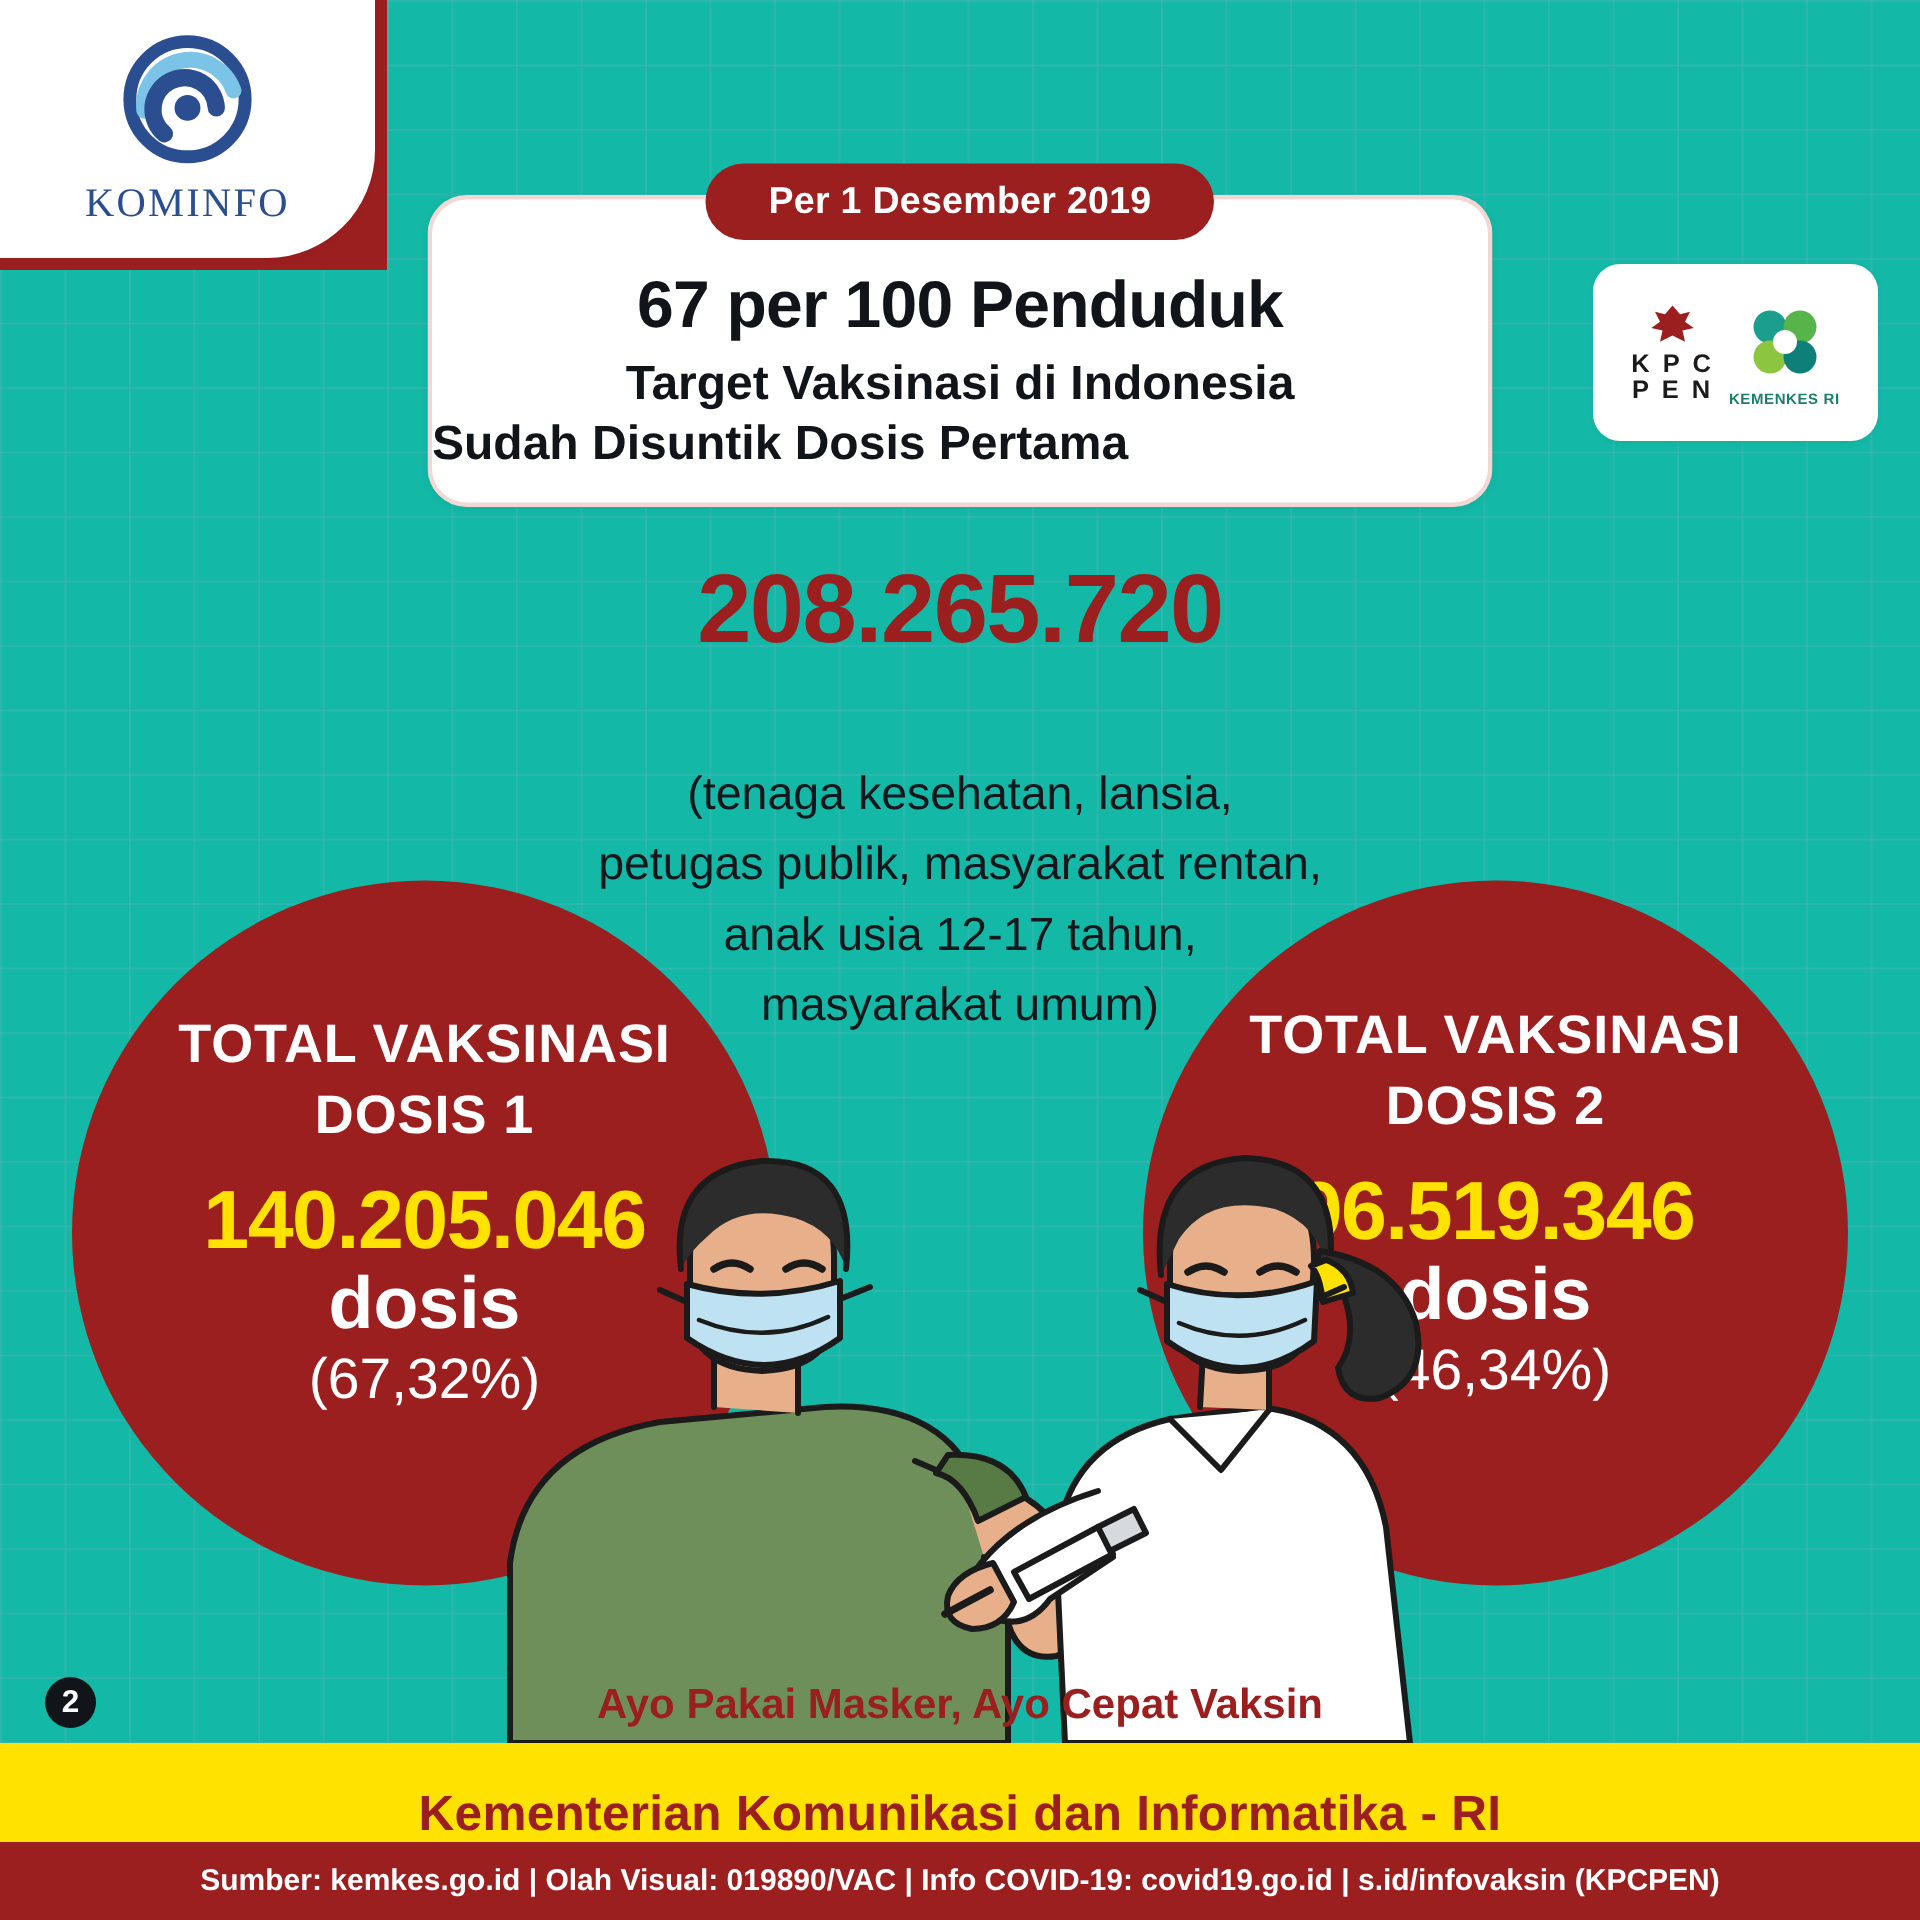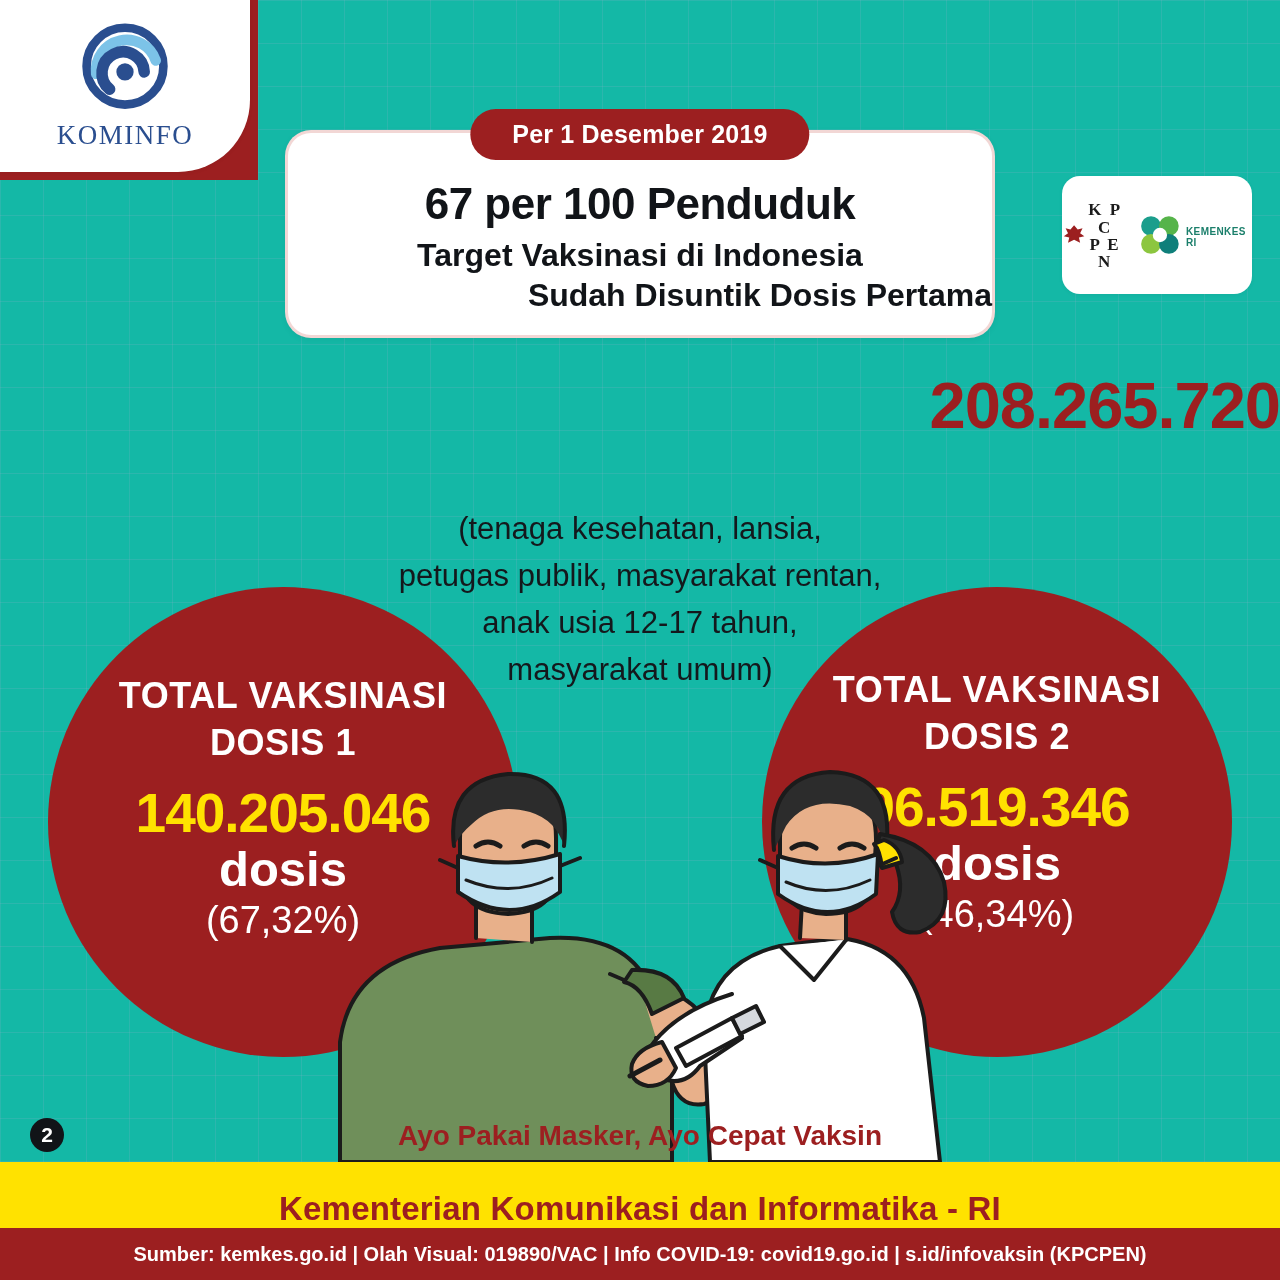--- a/index.html
+++ b/index.html
@@ -63,45 +63,45 @@
   #header-card .h1 {
     margin-top: 46px; text-align: center;
     font-size: 44px; font-weight: bold; color: #111418;
     letter-spacing: -0.5px;
   }
   #header-card .h2 {
     text-align: center; font-size: 32px; font-weight: bold;
     color: #111418; margin-top: 6px; line-height: 1.25;
   }
   #header-card .h3 {
-    text-align: right; font-size: 32px; font-weight: bold;
+    text-align: left; font-size: 32px; font-weight: bold;
     color: #111418; line-height: 1.25;
   }
 
   
   #right-logos {
     position: absolute; right: 28px; top: 176px;
     width: 190px; height: 118px;
     background: #ffffff; border-radius: 18px;
     display: flex; align-items: center; justify-content: center; gap: 10px;
     box-shadow: 0 1px 4px rgba(0,0,0,0.05);
   }
-  .kpcpen { display:flex; align-items:center;font-family:Liberation Serif, serif; }
+  .kpcpen { display:flex; flex-direction:column; align-items:center; }
   .kpcpen .garuda { width: 34px; height: 30px; }
   .kpcpen .txt {
     font-size: 17px; font-weight: bold; color: #1b1b1b;
     line-height: 1.02; letter-spacing: 2px; text-align: center; margin-top: 2px;
   }
-  .kemenkes { display:flex; flex-direction:row; align-items:center; }
+  .kemenkes { display:flex; flex-direction:column; align-items:center; }
   .kemenkes .txt { font-size: 10px; font-weight: bold; color:#1b7f6b; margin-top:4px; letter-spacing:.4px;}
 
   
   #big-number {
     position: absolute; left: 0; right: 0; top: 368px;
-    text-align: right;
+    text-align: center;
     font-size: 65px; font-weight: bold; color: #9c1f20;
     letter-spacing: -1px;
   }
   #big-number-label {
     position: absolute; left: 0; right: 0; top: 450px;
     text-align: center; font-size: 41px; font-weight: bold; color: #14181c;
   }
   #desc {
     position: absolute; left: 0; right: 0; top: 505px;
     text-align: center; font-size: 31px; color: #14181c;

